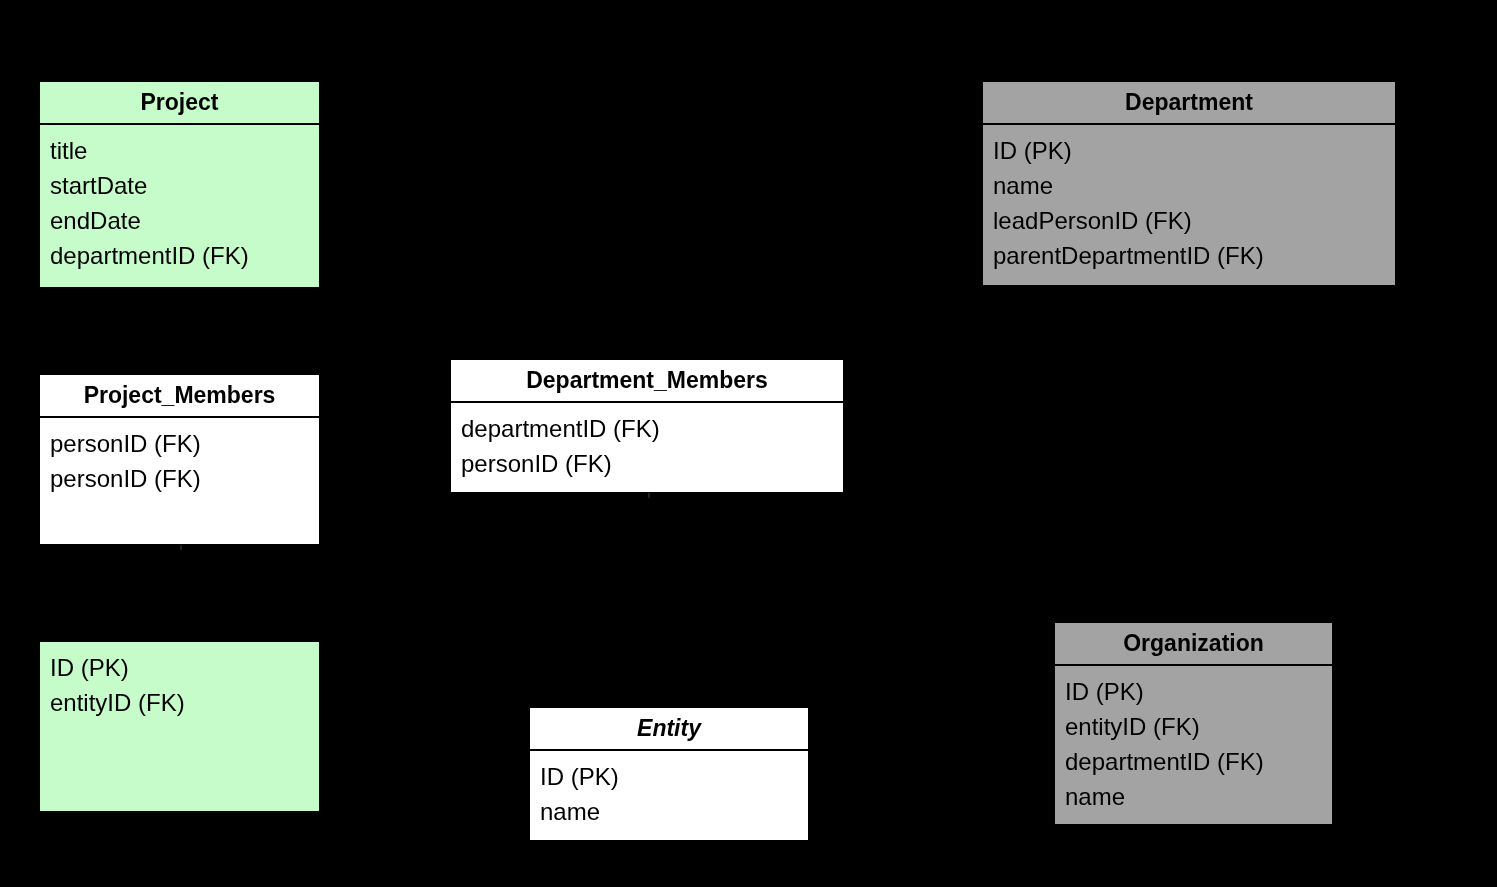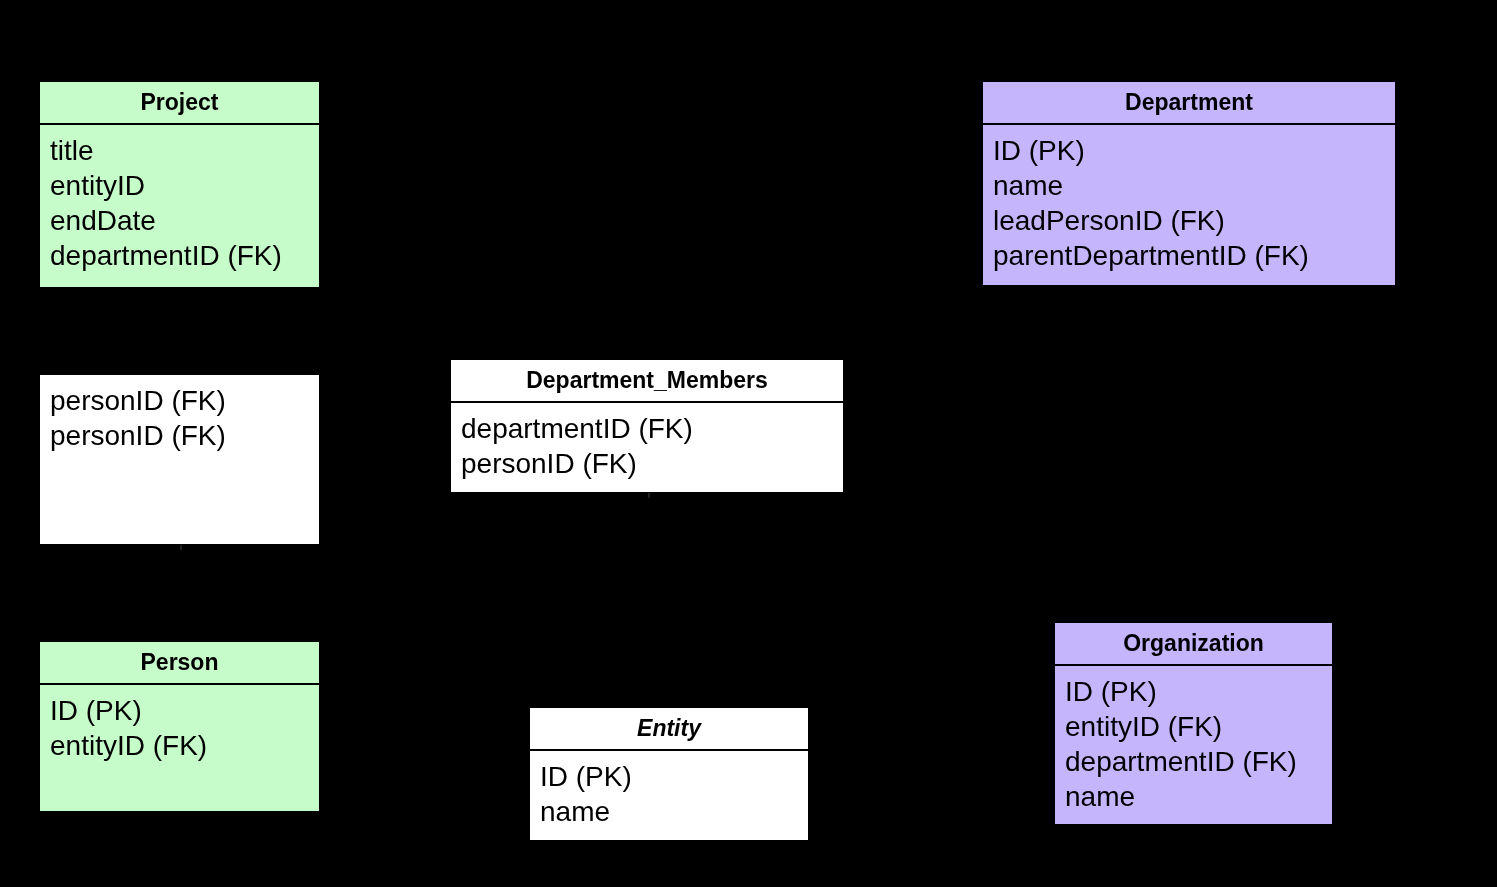--- a/index.html
+++ b/index.html
@@ -48,29 +48,29 @@
   .entity-header.abstract {
     font-weight: bold;
     font-style: italic;
   }
 
   .entity-attrs {
     padding: 8px 0 8px 10px;
   }
 
   .attr-row {
-    font-size: 28px;
+    font-size: 24px;
     line-height: 35px;
     color: #000000;
     white-space: nowrap;
   }
 
   
   .fill-green { background: #c6fcc9; }
-  .fill-cream { background: #c4b5fd; }
+  .fill-cream { background: #a3a3a3; }
   .fill-white { background: #ffffff; }
 
   
   #box-project            { left: 38px;   top: 80px;  width: 283px; height: 209px; }
   #box-department         { left: 981px;  top: 80px;  width: 416px; height: 207px; }
   #box-project-members    { left: 38px;   top: 373px; width: 283px; height: 173px; }
   #box-department-members { left: 449px;  top: 358px; width: 396px; height: 136px; }
   #box-person             { left: 38px;   top: 640px; width: 283px; height: 173px; }
   #box-entity             { left: 528px;  top: 706px; width: 282px; height: 136px; }
   #box-organization       { left: 1053px; top: 621px; width: 281px; height: 205px; }
@@ -86,53 +86,53 @@
 </style>
 </head>
 <body>
 
 <div id="diagram-canvas">
 
   <div class="entity-box fill-green" id="box-project">
     <div class="entity-header">Project</div>
     <div class="entity-attrs">
       <div class="attr-row">title</div>
-      <div class="attr-row">entityID</div>
+      <div class="attr-row">startDate</div>
       <div class="attr-row">endDate</div>
       <div class="attr-row">departmentID (FK)</div>
     </div>
   </div>
 
   <div class="entity-box fill-cream" id="box-department">
     <div class="entity-header">Department</div>
     <div class="entity-attrs">
       <div class="attr-row">ID (PK)</div>
       <div class="attr-row">name</div>
       <div class="attr-row">leadPersonID (FK)</div>
       <div class="attr-row">parentDepartmentID (FK)</div>
     </div>
   </div>
 
   <div class="entity-box fill-white" id="box-project-members">
+    <div class="entity-header">Project_Members</div>
     <div class="entity-attrs">
       <div class="attr-row">personID (FK)</div>
       <div class="attr-row">personID (FK)</div>
     </div>
   </div>
 
   <div class="entity-box fill-white" id="box-department-members">
     <div class="entity-header">Department_Members</div>
     <div class="entity-attrs">
       <div class="attr-row">departmentID (FK)</div>
       <div class="attr-row">personID (FK)</div>
     </div>
   </div>
 
   <div class="entity-box fill-green" id="box-person">
-    <div class="entity-header">Person</div>
     <div class="entity-attrs">
       <div class="attr-row">ID (PK)</div>
       <div class="attr-row">entityID (FK)</div>
     </div>
   </div>
 
   <div class="entity-box fill-white" id="box-entity">
     <div class="entity-header abstract">Entity</div>
     <div class="entity-attrs">
       <div class="attr-row">ID (PK)</div>

